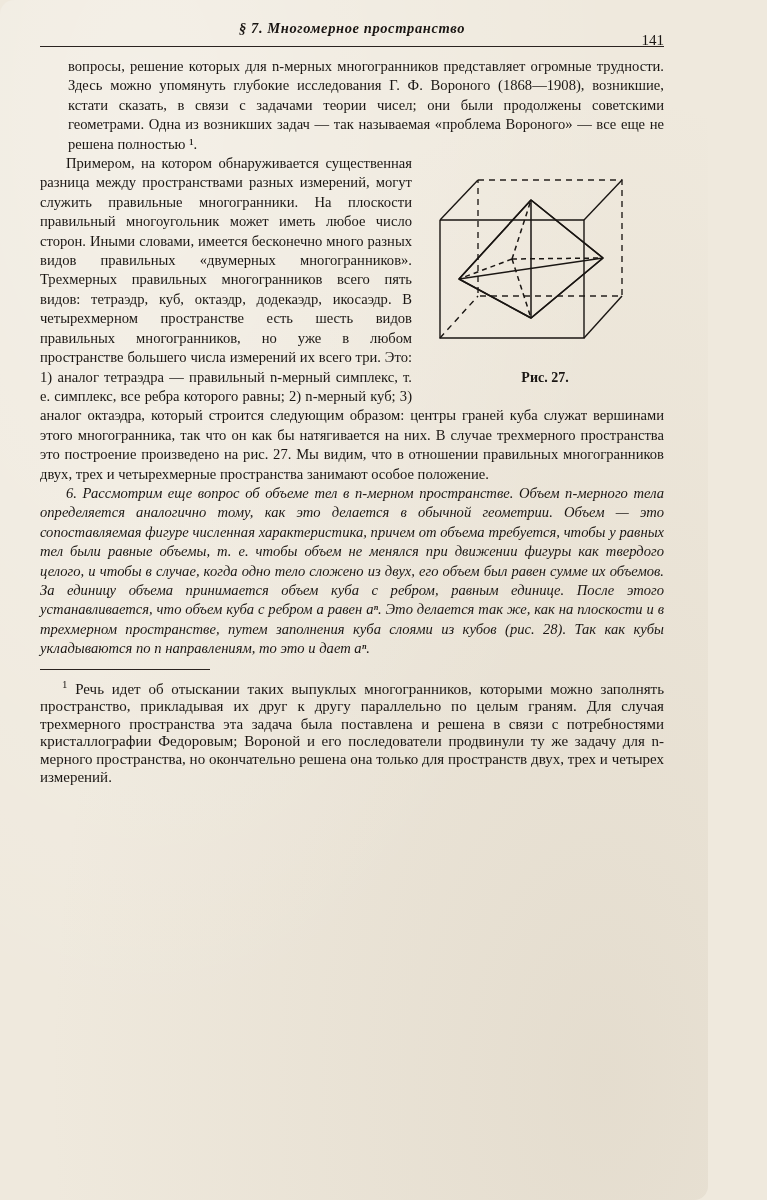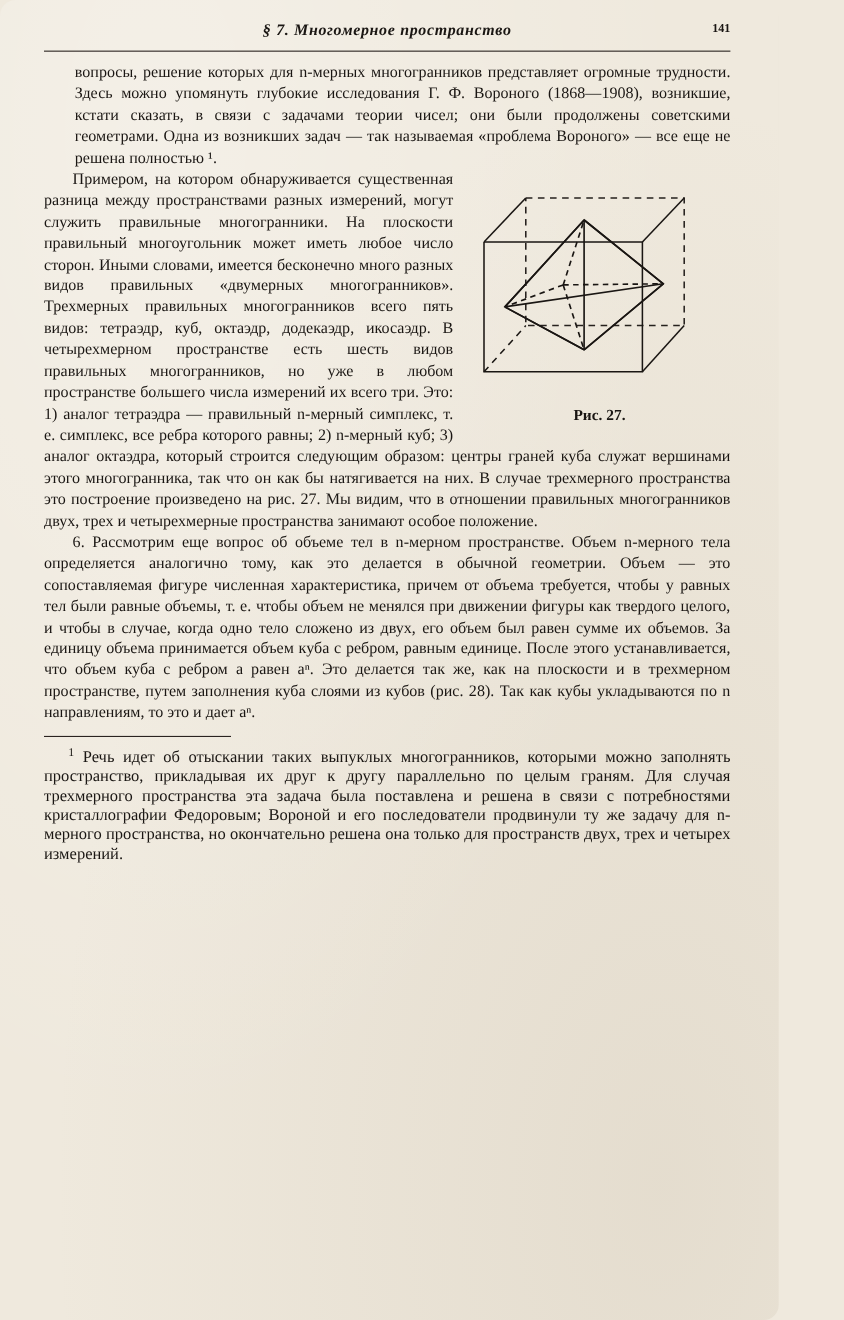--- a/index.html
+++ b/index.html
@@ -37,23 +37,23 @@
   .header-title {
     font-weight: bold;
     font-style: italic;
     font-size: 14.5px;
     letter-spacing: 0.6px;
     text-align: center;
   }
   .header-page {
     position: absolute;
     right: 0;
-    top: 0;
-    font-weight: bold;
-    font-size: 11px;
+    top: 12px;
+    font-weight: normal;
+    font-size: 15px;
   }
   .rule {
     border: none;
     border-top: 1.6px solid #2a2320;
     margin: 4px 0 10px 0;
   }
   .body-text {
     font-size: 14.6px;
     line-height: 19.4px;
     text-align: justify;
@@ -90,21 +90,21 @@
   .footnote {
     font-size: 15px;
     line-height: 17.6px;
     text-align: justify;
   }
   .footnote p {
     margin: 0;
     text-indent: 22px;
   }
   .clear { clear: both; }
-  .block-6 { margin-top: 2px; }
+  .block-6 { margin-top: 2px; font-style: italic; }
 </style>
 </head>
 <body>
 
 <div class="page">
 
   <div class="header">
     <div class="header-title">§ 7. Многомерное пространство</div>
     <div class="header-page">141</div>
   </div>

